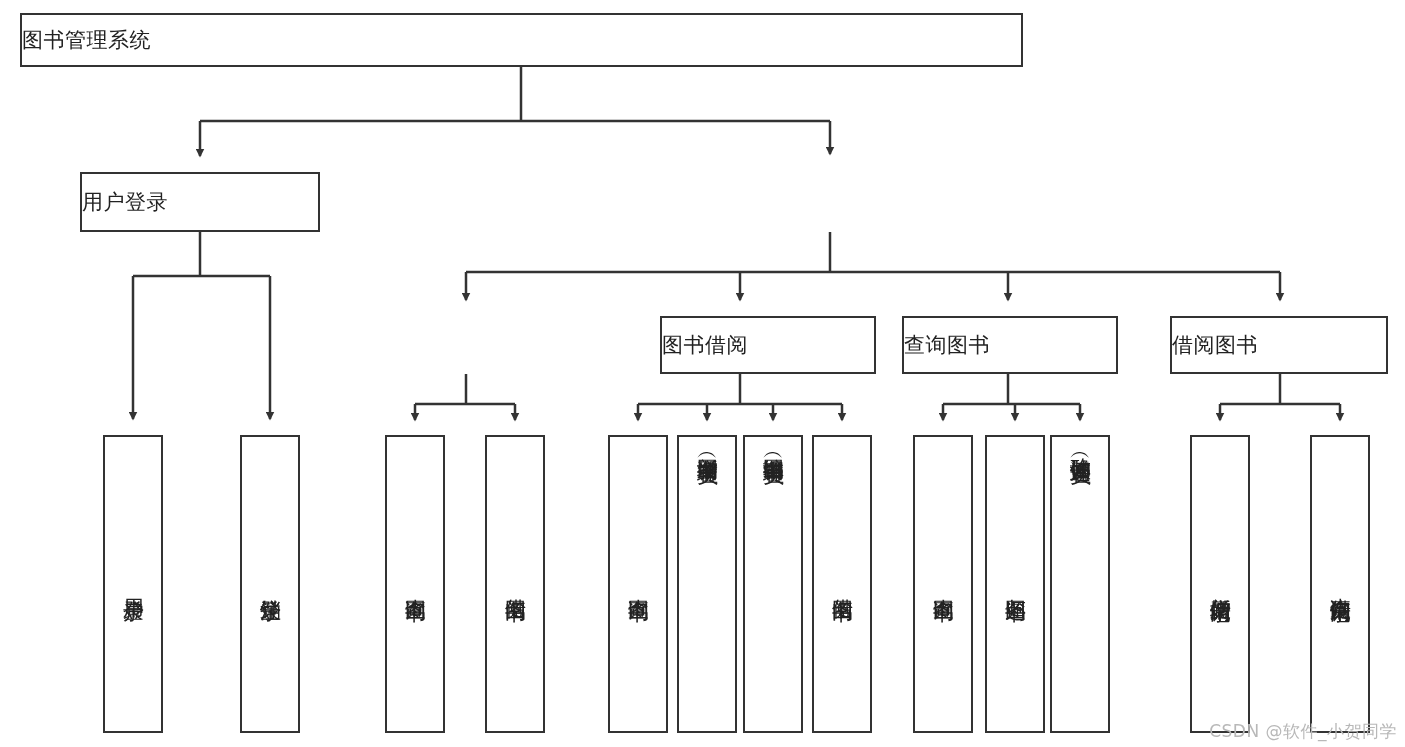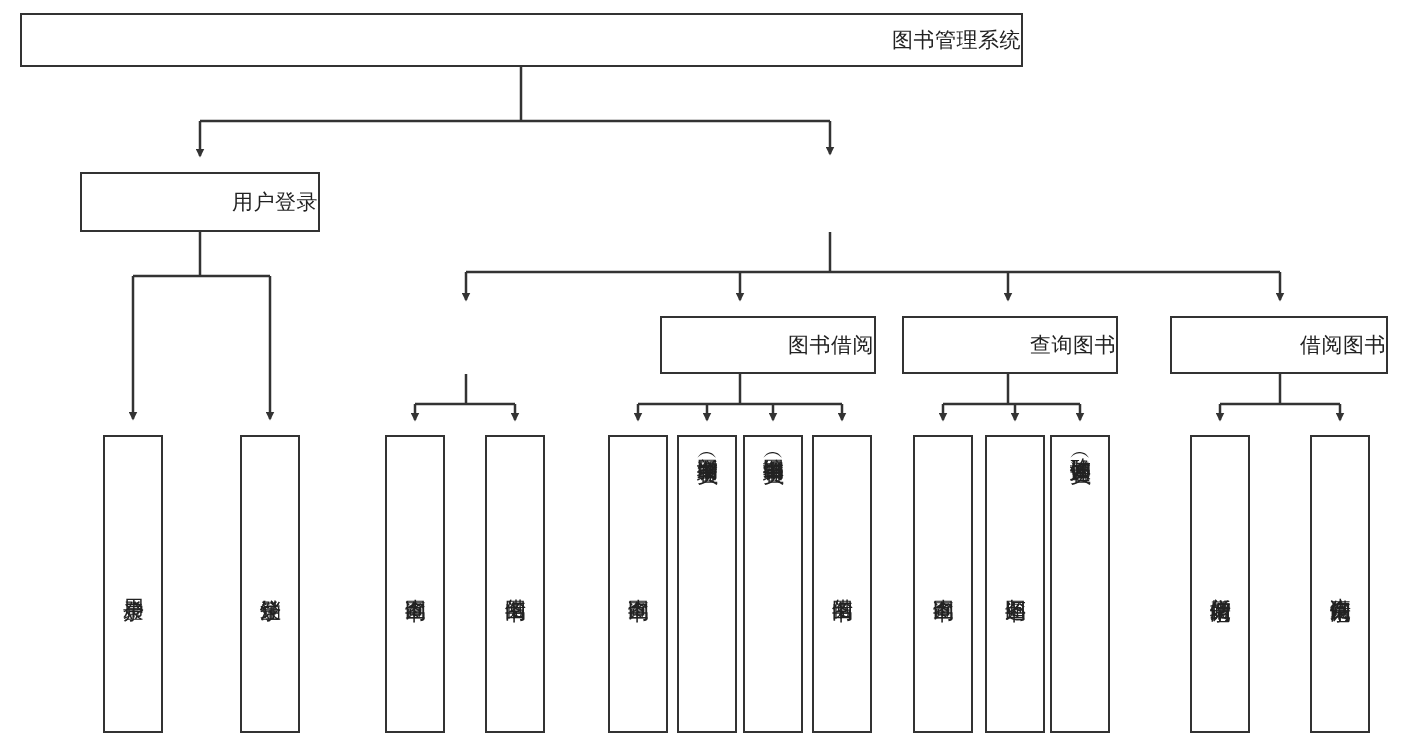--- a/index.html
+++ b/index.html
@@ -24,21 +24,21 @@
     width: 1405px;
     height: 747px;
   }
   .node-box {
     position: absolute;
     box-sizing: border-box;
     background: #ffffff;
     border: 2.5px solid #333333;
     display: flex;
     align-items: center;
-    justify-content: flex-end;
+    justify-content: flex-start;
     color: #1a1a1a;
   }
   .node-label {
     font-size: 21px;
     line-height: 1.25;
     letter-spacing: 0.5px;
     white-space: nowrap;
     color: #222222;
   }
   .leaf-box {
@@ -208,14 +208,15 @@
   </div>
 
   <div class="leaf-box" style="left:1190px; top:435px; width:60px; height:298px;">
     <span class="leaf-label">新增借阅记录</span>
   </div>
 
   <div class="leaf-box" style="left:1310px; top:435px; width:60px; height:298px;">
     <span class="leaf-label">查询借阅记录</span>
   </div>
 
+  <div id="watermark">CSDN @软件_小贺同学</div>
 
 </div>
 
 </body></html>

